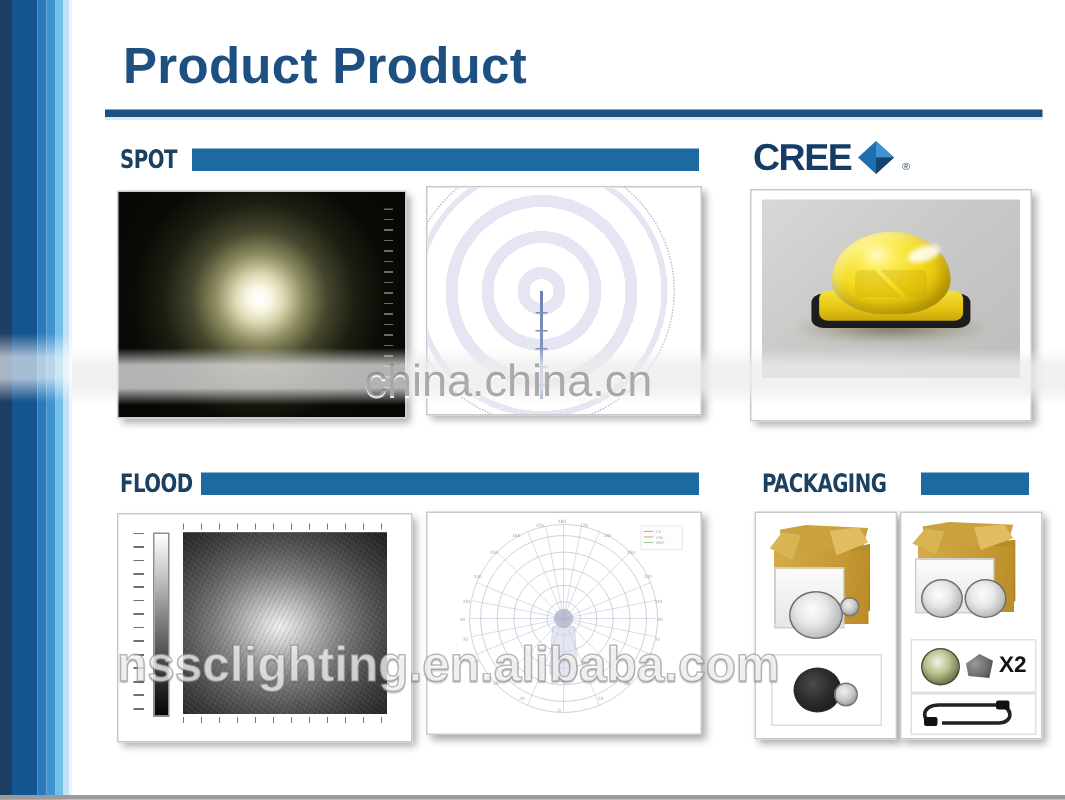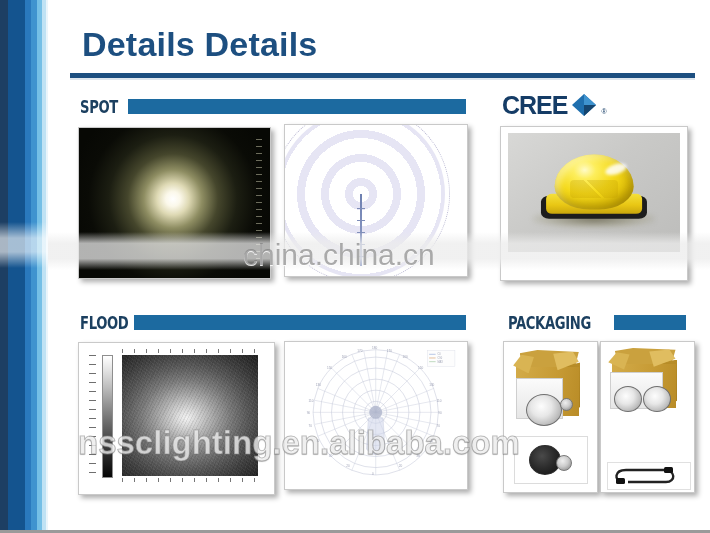--- a/index.html
+++ b/index.html
@@ -162,21 +162,21 @@
     <i class="s3"></i>
     <i class="s4"></i>
     <i class="s5"></i>
     <i class="s6"></i>
     <i class="s7"></i>
   </div>
   <div class="stripe-wash"></div>
 
   <div class="page"></div>
 
-  <div class="title">Details Details</div>
+  <div class="title">Product Product</div>
   <div class="title-rule"></div>
   <div class="title-rule-sh"></div>
 
 
   <div class="sec-label" style="left:80px;top:97px;">SPOT</div>
   <div class="sec-bar" style="left:128px;top:99px;width:338px;"></div>
 
   <div class="card shadowbox" style="left:78px;top:127px;width:191px;height:150px;">
     <div class="inner">
       <div class="beam">
@@ -341,20 +341,27 @@
         <div class="lidback"></div>
           <div class="side"></div>
           <div class="body"></div>
         <div class="front" style="left:6%;top:34%;width:62%;height:48%;"></div>
         <div class="flapL"></div>
           <div class="flapR"></div>
       </div>
       <div class="lamp" style="left:13px;top:44px;width:26px;height:24px;"></div>
       <div class="lamp" style="left:42px;top:44px;width:26px;height:24px;"></div>
 
+      <div style="position:absolute;left:6px;top:84px;width:82px;height:34px;background:#fff;border:1px solid #e0e0e0;">
+        <div class="lamp" style="left:6px;top:5px;width:24px;height:23px;background:radial-gradient(circle at 42% 36%,#f3f3e6 0%,#b9bf8e 40%,#6d7348 75%,#3b3e28 100%);border-color:#4d4d3a;"></div>
+        <div style="position:absolute;left:34px;top:9px;width:20px;height:16px;
+                    background:radial-gradient(circle at 40% 40%,#9a9a9a 0%,#6d6d6d 55%,#3c3c3c 100%);
+                    clip-path:polygon(10% 40%,55% 0,100% 28%,88% 100%,18% 92%);"></div>
+        <div class="x2" style="left:58px;top:8px;">X2</div>
+      </div>
 
       <div style="position:absolute;left:6px;top:120px;width:82px;height:26px;background:#fff;border:1px solid #e0e0e0;">
         <svg class="cable" style="left:4px;top:2px;" width="74" height="22" viewBox="0 0 74 22">
           <path d="M10,16 C2,16 2,5 14,5 L52,5 C64,5 64,17 54,17 L16,17" fill="none" stroke="#222" stroke-width="2.4"></path>
           <rect x="4" y="13" width="9" height="6" rx="1.5" fill="#111"></rect>
           <rect x="52" y="2" width="9" height="6" rx="1.5" fill="#111"></rect>
         </svg>
       </div>
     </div>
   </div>

